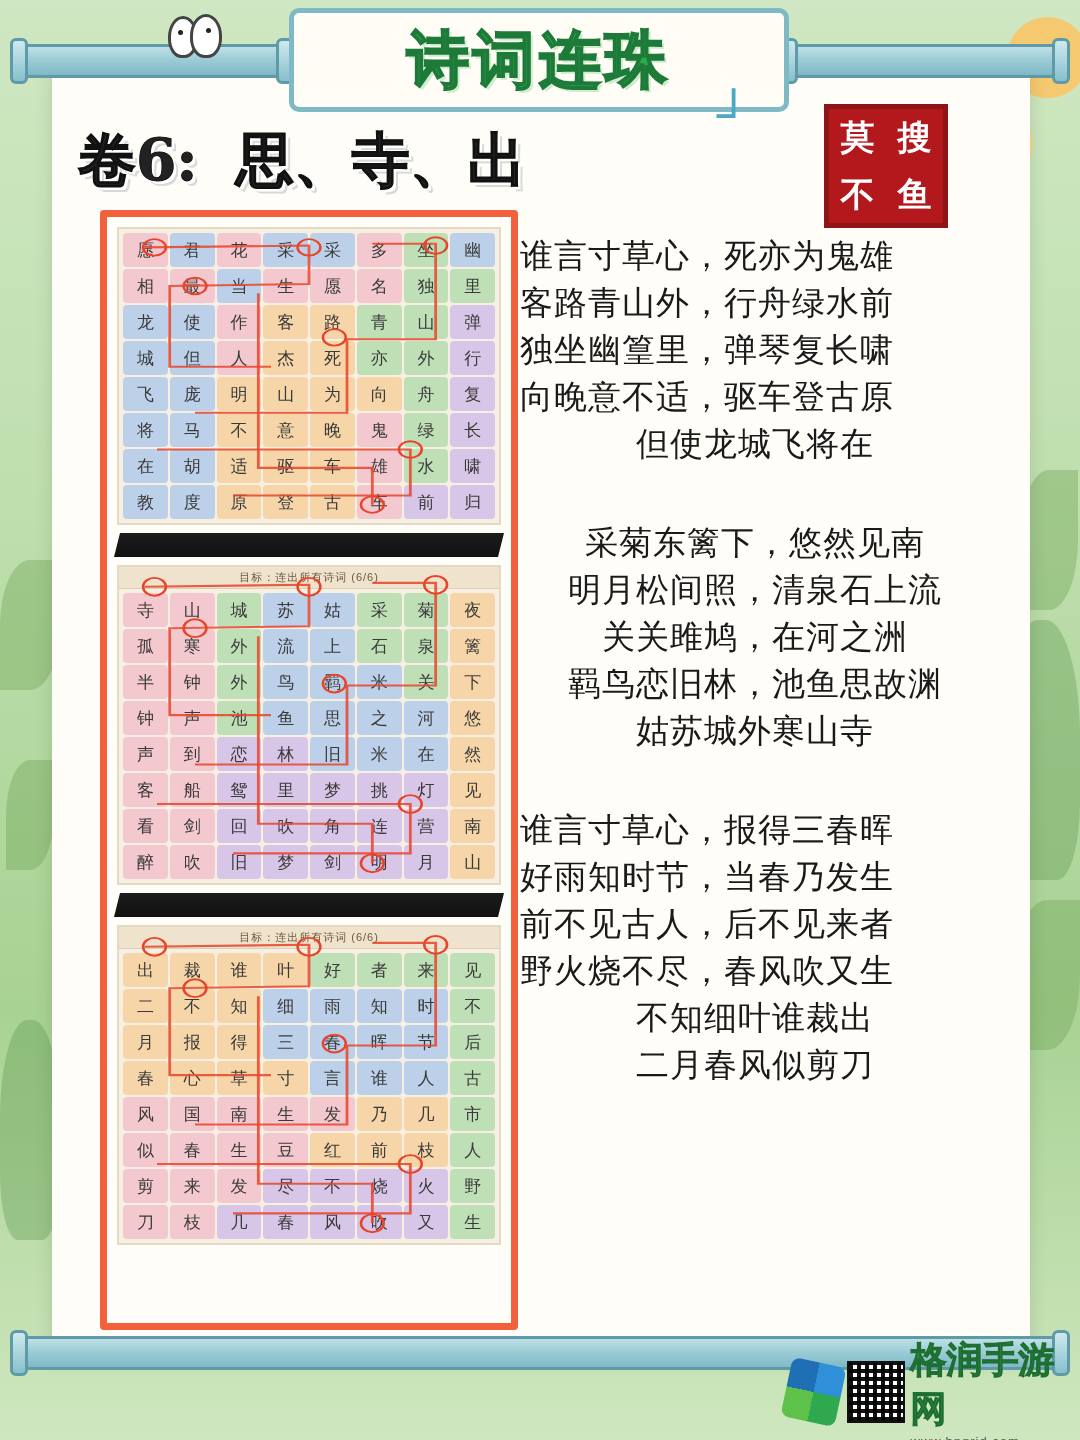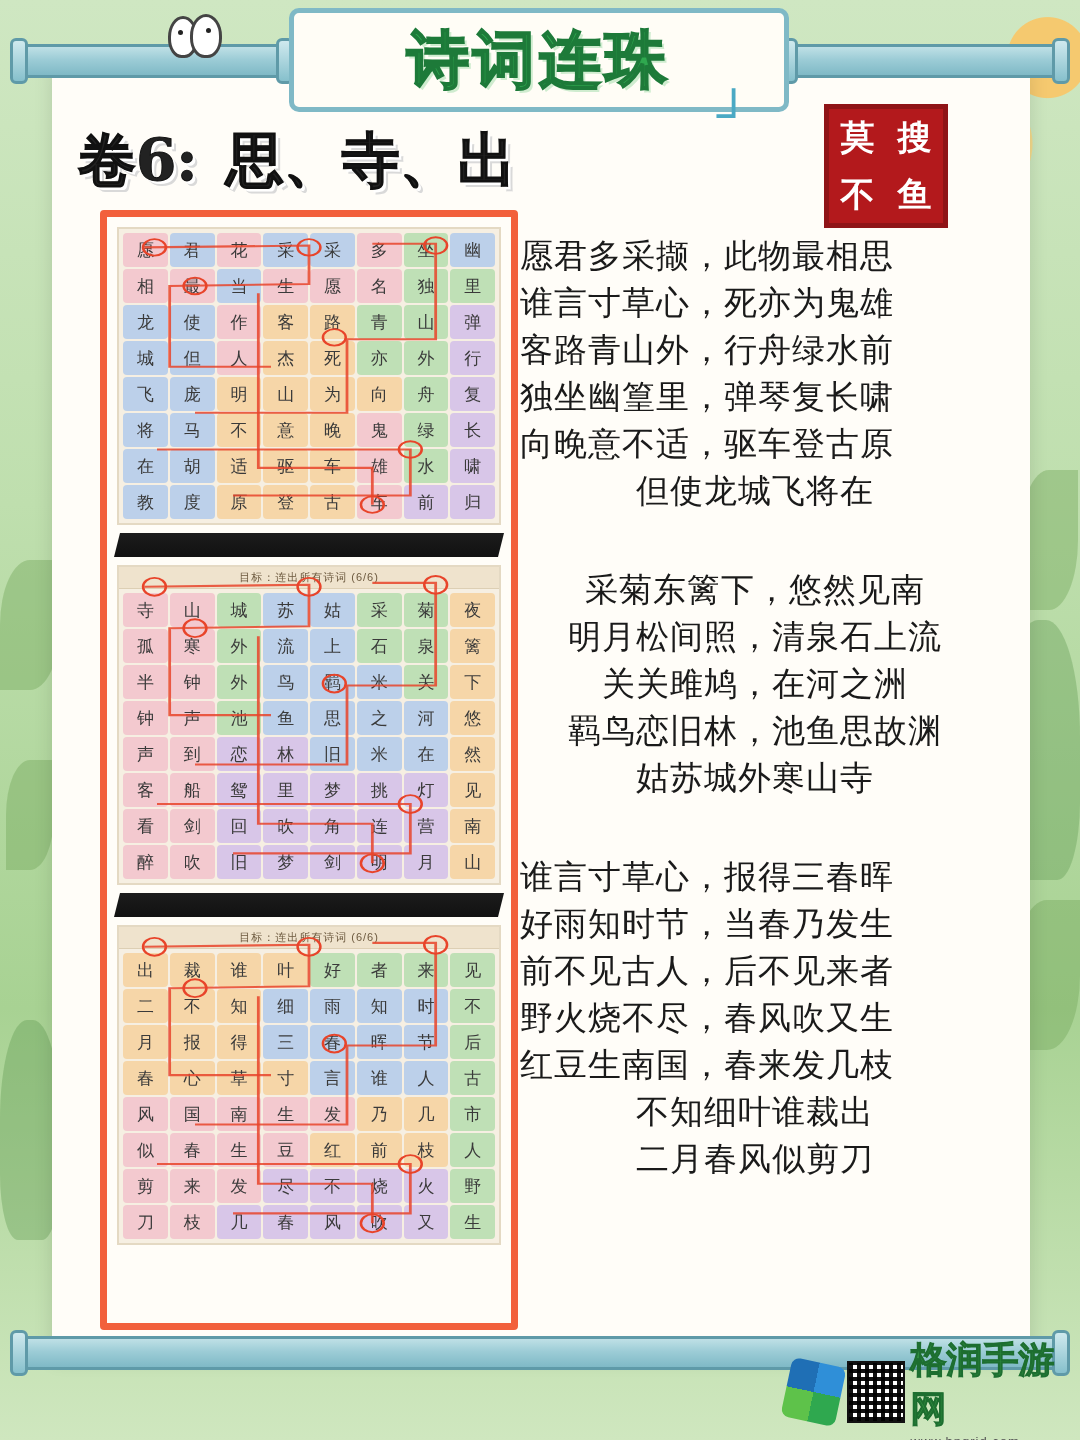--- a/index.html
+++ b/index.html
@@ -325,21 +325,21 @@
 </div>
 
 <div class="quote-mark" style="left:330px;top:16px;">「</div>
 <div class="title-plaque">
   <span class="title-text">诗词连珠</span>
 </div>
 <div class="quote-mark" style="left:712px;top:56px;">」</div>
 
 <div class="vol-heading">
   <span class="vol-text">卷6:</span>
-  <span class="vol-text" style="margin-left:28px;">思、寺、出</span>
+  <span class="vol-text" style="margin-left:38px;">思、寺、出</span>
 </div>
 
 <div class="seal">
   <span>莫</span>
   <span>搜</span>
   <span>不</span>
   <span>鱼</span>
 </div>
 
 <div class="puzzle-frame">
@@ -590,40 +590,38 @@
           <circle cx="230" cy="240" r="9" stroke="#e8442a" stroke-width="2" fill="none"></circle>
           <circle cx="200" cy="300" r="9" stroke="#e8442a" stroke-width="2" fill="none"></circle>
         </svg>
       </div>
     </div>
 </div>
 
 <div class="poems">
   <div id="poem-host">
       <div class="poem-block">
-        <div class="poem-line al-left">愿君多采撷，此物最相思</div>
         <div class="poem-line al-left">谁言寸草心，死亦为鬼雄</div>
         <div class="poem-line al-left">客路青山外，行舟绿水前</div>
         <div class="poem-line al-left">独坐幽篁里，弹琴复长啸</div>
         <div class="poem-line al-left">向晚意不适，驱车登古原</div>
         <div class="poem-line al-center">但使龙城飞将在</div>
       </div>
       <div class="poem-block">
         <div class="poem-line al-center">采菊东篱下，悠然见南</div>
         <div class="poem-line al-center">明月松间照，清泉石上流</div>
         <div class="poem-line al-center">关关雎鸠，在河之洲</div>
         <div class="poem-line al-center">羁鸟恋旧林，池鱼思故渊</div>
         <div class="poem-line al-center">姑苏城外寒山寺</div>
       </div>
       <div class="poem-block">
         <div class="poem-line al-left">谁言寸草心，报得三春晖</div>
         <div class="poem-line al-left">好雨知时节，当春乃发生</div>
         <div class="poem-line al-left">前不见古人，后不见来者</div>
         <div class="poem-line al-left">野火烧不尽，春风吹又生</div>
-        <div class="poem-line al-left">红豆生南国，春来发几枝</div>
         <div class="poem-line al-center">不知细叶谁裁出</div>
         <div class="poem-line al-center">二月春风似剪刀</div>
       </div>
     </div>
 </div>
 
 <div class="bottom-bar"></div>
 <div class="scroll-cap" style="left:10px;top:1330px;"></div>
 <div class="scroll-cap" style="left:1052px;top:1330px;"></div>
 

